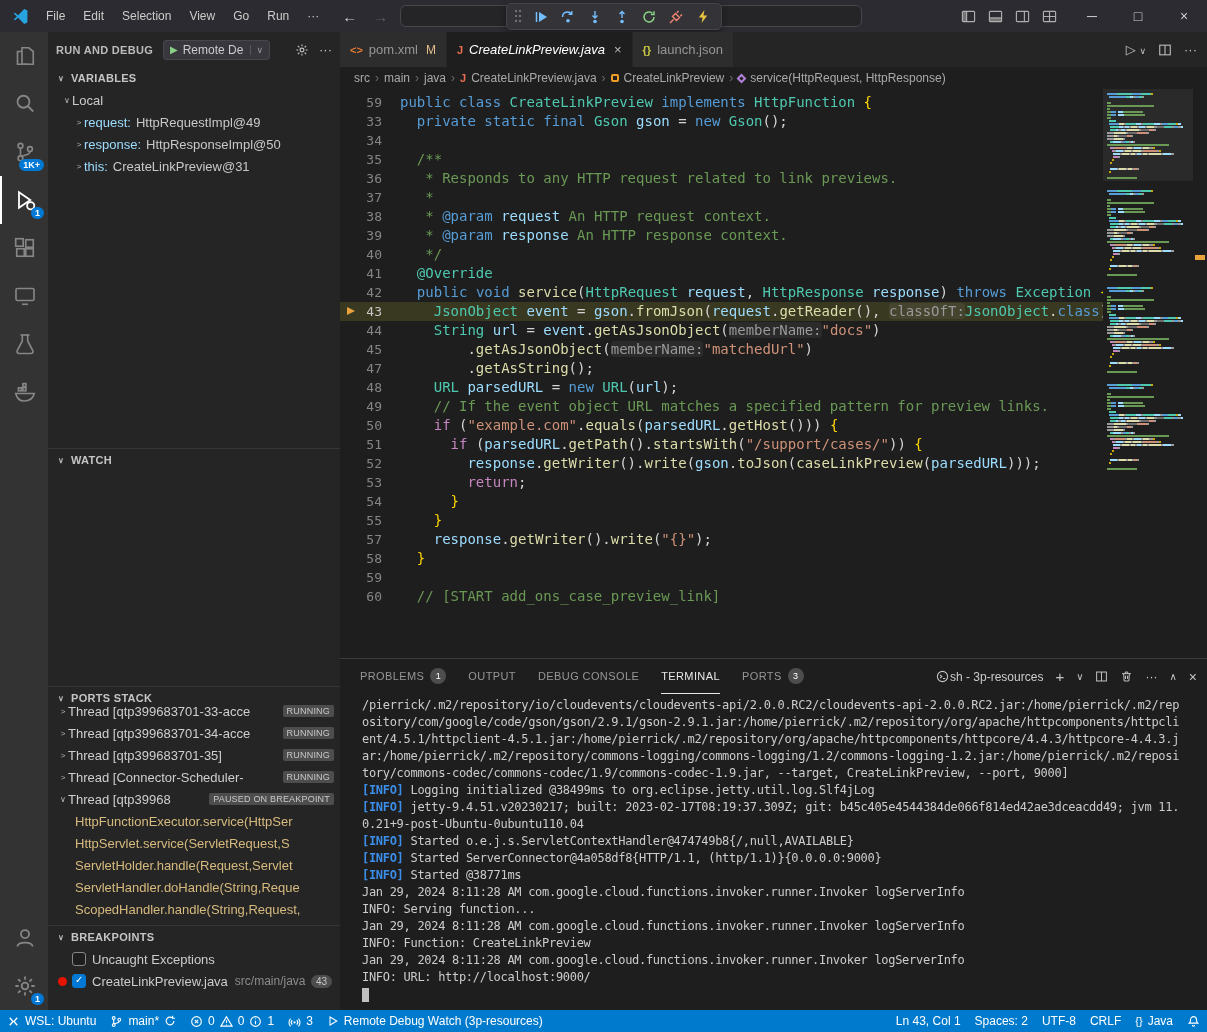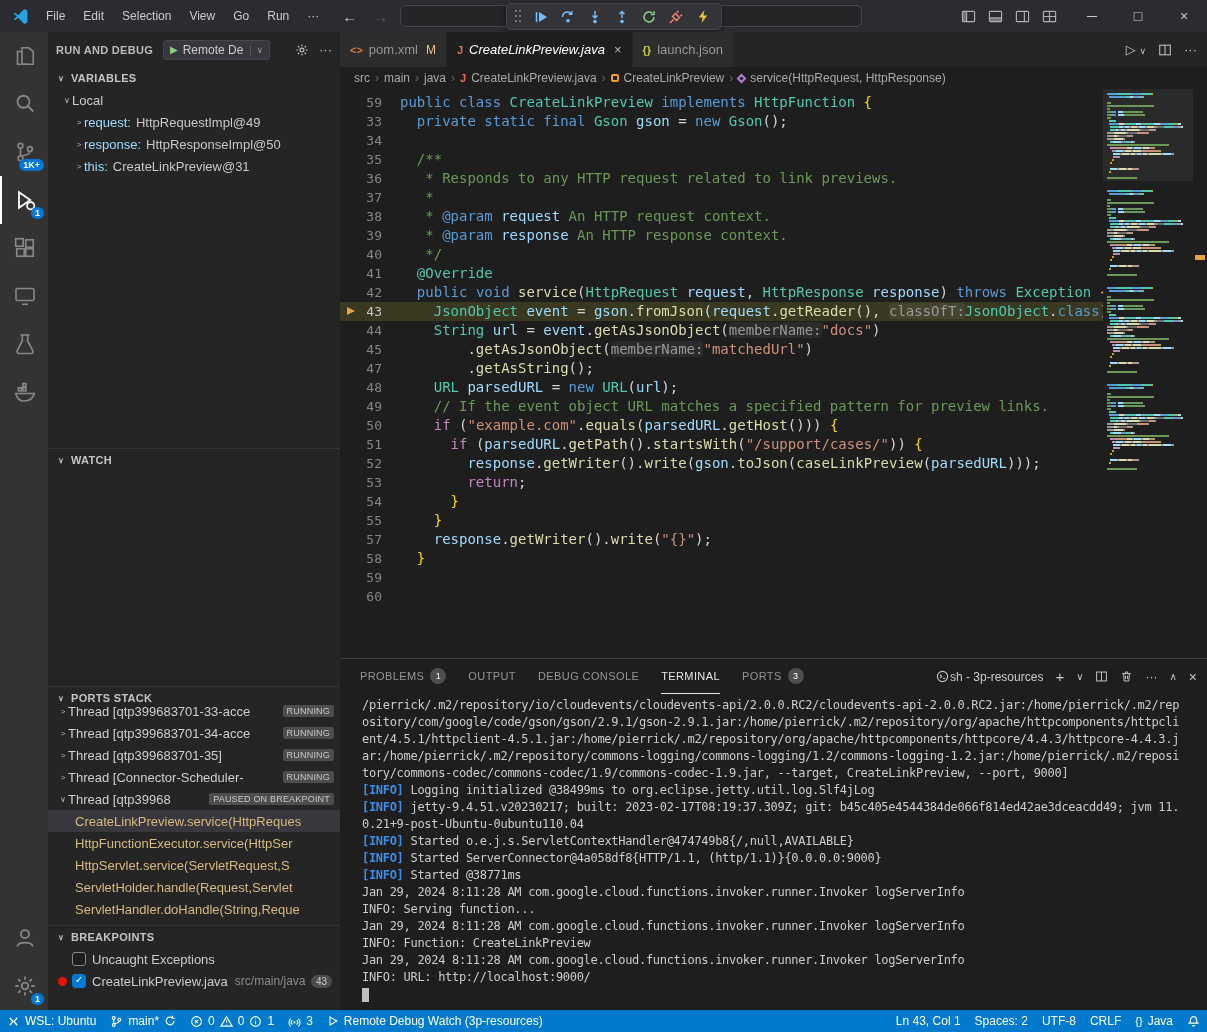--- a/index.html
+++ b/index.html
@@ -392,23 +392,20 @@
           <div class="cs-row">
             <span class="twisty">&gt;</span>
             <span class="cs-label">Thread [Connector-Scheduler-</span>
             <span class="cs-badge">RUNNING</span>
           </div>
           <div class="cs-row">
             <span class="twisty">∨</span>
             <span class="cs-label">Thread [qtp39968</span>
             <span class="cs-badge">PAUSED ON BREAKPOINT</span>
           </div>
-          <div class="cs-row cs-frame selected">
-            <span class="cs-label">CreateLinkPreview.service(HttpReques</span>
-          </div>
           <div class="cs-row cs-frame">
             <span class="cs-label">HttpFunctionExecutor.service(HttpSer</span>
           </div>
           <div class="cs-row cs-frame">
             <span class="cs-label">HttpServlet.service(ServletRequest,S</span>
           </div>
           <div class="cs-row cs-frame">
             <span class="cs-label">ServletHolder.handle(Request,Servlet</span>
           </div>
           <div class="cs-row cs-frame">
@@ -506,21 +503,21 @@
           <div class="code-line"><span class="gutter-num">49</span><span class="code-text"><span class="tok-m">    // If the event object URL matches a specified pattern for preview links.</span></span></div>
           <div class="code-line"><span class="gutter-num">50</span><span class="code-text"><span class="tok-d">    </span><span class="tok-c">if </span><span class="tok-d">(</span><span class="tok-s">"example.com"</span><span class="tok-d">.</span><span class="tok-f">equals</span><span class="tok-d">(</span><span class="tok-v">parsedURL</span><span class="tok-d">.</span><span class="tok-f">getHost</span><span class="tok-d">())) </span><span class="tok-b">{</span></span></div>
           <div class="code-line"><span class="gutter-num">51</span><span class="code-text"><span class="tok-d">      </span><span class="tok-c">if </span><span class="tok-d">(</span><span class="tok-v">parsedURL</span><span class="tok-d">.</span><span class="tok-f">getPath</span><span class="tok-d">().</span><span class="tok-f">startsWith</span><span class="tok-d">(</span><span class="tok-s">"/support/cases/"</span><span class="tok-d">)) </span><span class="tok-b">{</span></span></div>
           <div class="code-line"><span class="gutter-num">52</span><span class="code-text"><span class="tok-d">        </span><span class="tok-v">response</span><span class="tok-d">.</span><span class="tok-f">getWriter</span><span class="tok-d">().</span><span class="tok-f">write</span><span class="tok-d">(</span><span class="tok-v">gson</span><span class="tok-d">.</span><span class="tok-f">toJson</span><span class="tok-d">(</span><span class="tok-f">caseLinkPreview</span><span class="tok-d">(</span><span class="tok-v">parsedURL</span><span class="tok-d">)));</span></span></div>
           <div class="code-line"><span class="gutter-num">53</span><span class="code-text"><span class="tok-d">        </span><span class="tok-c">return</span><span class="tok-d">;</span></span></div>
           <div class="code-line"><span class="gutter-num">54</span><span class="code-text"><span class="tok-d">      </span><span class="tok-b">}</span></span></div>
           <div class="code-line"><span class="gutter-num">55</span><span class="code-text"><span class="tok-d">    </span><span class="tok-b">}</span></span></div>
           <div class="code-line"><span class="gutter-num">57</span><span class="code-text"><span class="tok-d">    </span><span class="tok-v">response</span><span class="tok-d">.</span><span class="tok-f">getWriter</span><span class="tok-d">().</span><span class="tok-f">write</span><span class="tok-d">(</span><span class="tok-s">"{}"</span><span class="tok-d">);</span></span></div>
           <div class="code-line"><span class="gutter-num">58</span><span class="code-text"><span class="tok-d">  </span><span class="tok-b">}</span></span></div>
           <div class="code-line"><span class="gutter-num">59</span><span class="code-text"></span></div>
-          <div class="code-line"><span class="gutter-num">60</span></div>
+          <div class="code-line"><span class="gutter-num">60</span><span class="code-text"><span class="tok-m">  // [START add_ons_case_preview_link]</span></span></div>
         </div>
       <div class="minimap">
         <div class="mm-slider"></div>
         <div id="minimap-content">
             <div class="mm-line"><span class="mm-tok" style="width: 5.6px; background: rgb(86, 156, 214);"></span><span class="mm-tok" style="width: 4.8px; background: rgb(86, 156, 214);"></span><span class="mm-tok" style="width: 14.4px; background: rgb(78, 201, 176);"></span><span class="mm-tok" style="width: 8.8px; background: rgb(86, 156, 214);"></span><span class="mm-tok" style="width: 10.4px; background: rgb(78, 201, 176);"></span><span class="mm-tok" style="width: 2px; background: rgb(200, 165, 0);"></span></div>
             <div class="mm-line"><span class="mm-tok" style="width: 2px; background: transparent;"></span><span class="mm-tok" style="width: 6.4px; background: rgb(86, 156, 214);"></span><span class="mm-tok" style="width: 5.6px; background: rgb(86, 156, 214);"></span><span class="mm-tok" style="width: 4.8px; background: rgb(86, 156, 214);"></span><span class="mm-tok" style="width: 4px; background: rgb(78, 201, 176);"></span><span class="mm-tok" style="width: 3.2px; background: rgb(156, 220, 254);"></span><span class="mm-tok" style="width: 2.4px; background: rgb(154, 154, 154);"></span><span class="mm-tok" style="width: 3.2px; background: rgb(86, 156, 214);"></span><span class="mm-tok" style="width: 3.2px; background: rgb(78, 201, 176);"></span><span class="mm-tok" style="width: 2.4px; background: rgb(154, 154, 154);"></span></div>
             <div class="mm-line"></div>
             <div class="mm-line"><span class="mm-tok" style="width: 4px; background: rgb(106, 153, 85);"></span></div>
             <div class="mm-line"><span class="mm-tok" style="width: 47.2px; background: rgb(106, 153, 85);"></span></div>
             <div class="mm-line"><span class="mm-tok" style="width: 3.2px; background: rgb(106, 153, 85);"></span></div>

